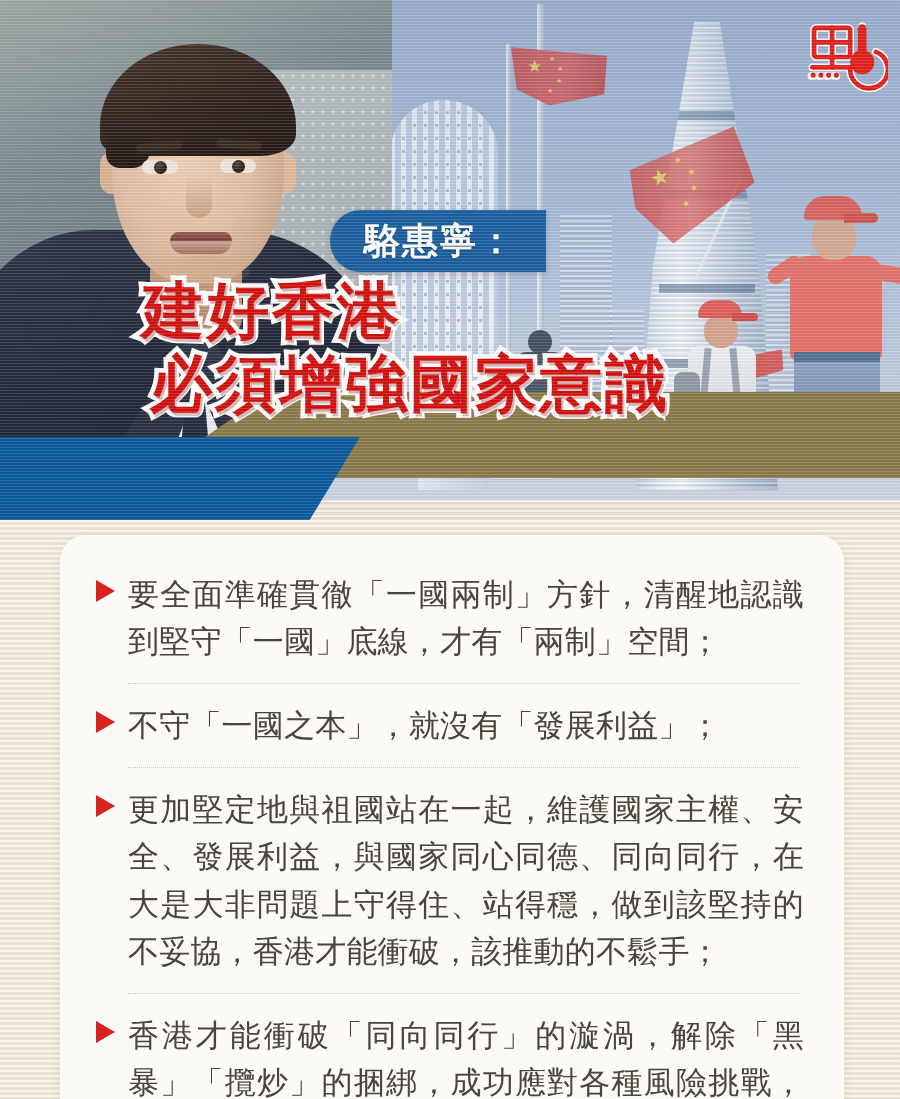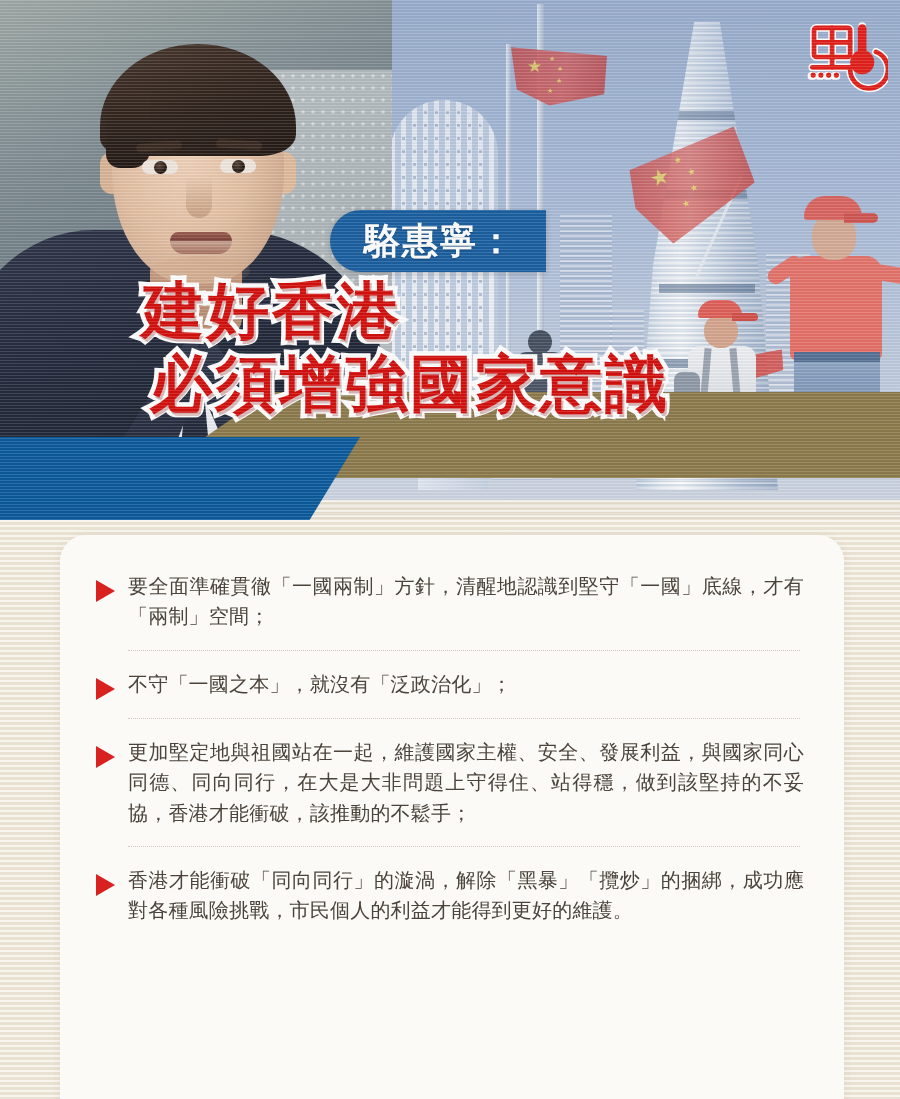--- a/index.html
+++ b/index.html
@@ -392,21 +392,21 @@
   }
   .tri {
     flex: 0 0 auto;
     width: 0; height: 0;
     margin-top: 9px;
     border-top: 11px solid transparent;
     border-bottom: 11px solid transparent;
     border-left: 19px solid #d7221f;
   }
   .btxt {
-    font-size: 20px;
+    font-size: 31px;
     line-height: 1.52;
     color: #4b433c;
     letter-spacing: .2px;
     text-align: justify;
     font-weight: 500;
   }
   .divider {
     height: 0;
     border-top: 1px dotted #cfc9bf;
     margin: 18px 4px 18px 32px;
@@ -552,21 +552,21 @@
 
     <div class="bullet">
       <div class="tri"></div>
       <div class="btxt">要全面準確貫徹「一國兩制」方針，清醒地認識到堅守「一國」底線，才有「兩制」空間；</div>
     </div>
 
     <div class="divider"></div>
 
     <div class="bullet">
       <div class="tri"></div>
-      <div class="btxt">不守「一國之本」，就沒有「泛政治化」；</div>
+      <div class="btxt">不守「一國之本」，就沒有「發展利益」；</div>
     </div>
 
     <div class="divider"></div>
 
     <div class="bullet">
       <div class="tri"></div>
       <div class="btxt">更加堅定地與祖國站在一起，維護國家主權、安全、發展利益，與國家同心同德、同向同行，在大是大非問題上守得住、站得穩，做到該堅持的不妥協，香港才能衝破，該推動的不鬆手；</div>
     </div>
 
     <div class="divider"></div>

